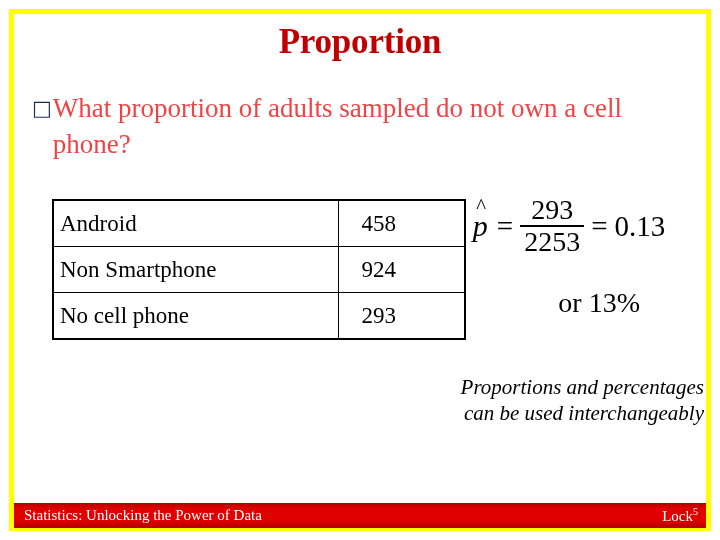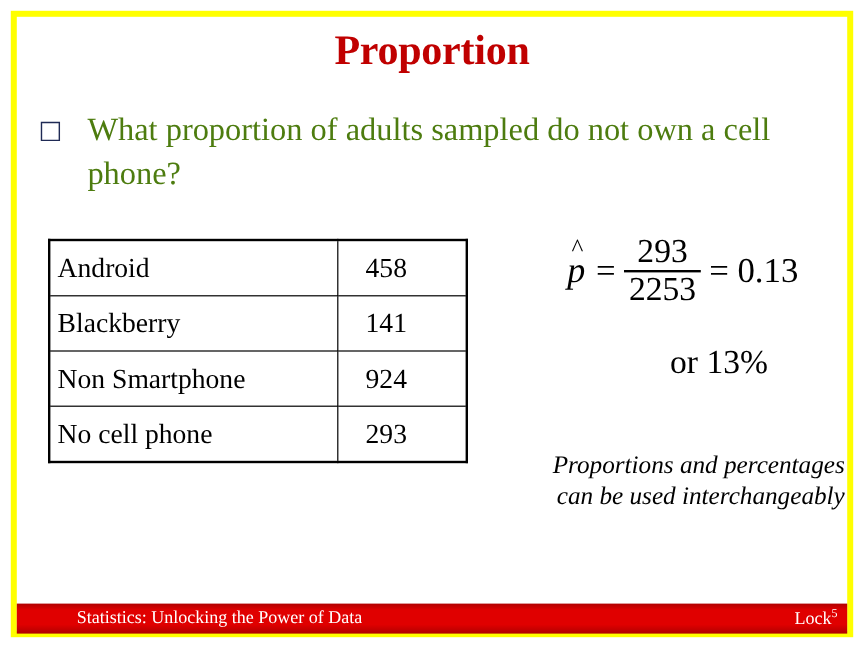--- a/index.html
+++ b/index.html
@@ -57,31 +57,30 @@
     font-family: "DejaVu Sans", sans-serif;
     font-size: 21px;
     line-height: 36px;
     margin-right: 1px;
     flex: 0 0 auto;
   }
   #bullet-text {
     font-family: "Liberation Serif", "DejaVu Serif", serif;
     font-size: 27px;
     line-height: 36px;
-    color: #4d7c0f;
+    color: #ef4444;
     text-indent: 0;
     max-width: 600px;
-    margin-left: 20px;
   }
   
   #data-table {
     position: absolute;
-    left: 40px;
+    left: 52px;
     top: 199px;
-    width: 350px;
+    width: 414px;
     border-collapse: collapse;
     border: 2px solid #000000;
     background: #ffffff;
   }
   #data-table td {
     border: 1px solid #000000;
     font-family: "Liberation Serif", "DejaVu Serif", serif;
     font-size: 23px;
     color: #000000;
     padding: 5px 0 5px 6px;
@@ -173,21 +172,20 @@
     align-items: center;
     justify-content: space-between;
     box-sizing: border-box;
     padding: 0 8px 0 10px;
   }
   #footer-left {
     color: #ffffff;
     font-family: "Liberation Serif", "DejaVu Serif", serif;
     font-size: 15px;
     white-space: nowrap;
-    margin-left: 40px;
   }
   #footer-right {
     color: #ffffff;
     font-family: "Liberation Serif", "DejaVu Serif", serif;
     font-size: 15px;
     white-space: nowrap;
   }
   #footer-right sup { font-size: 10px; }
 </style>
 </head>
@@ -204,24 +202,20 @@
       <span class="bullet-mark">□</span>
       <span id="bullet-text">What proportion of adults sampled do not own a cell phone?</span>
     </div>
   </div>
 
   <table id="data-table">
     <tbody>
       <tr>
         <td class="label-cell">Android</td>
         <td class="value-cell">458</td>
-      </tr>
-      <tr>
-        <td class="label-cell">Blackberry</td>
-        <td class="value-cell">141</td>
       </tr>
       <tr>
         <td class="label-cell">Non Smartphone</td>
         <td class="value-cell">924</td>
       </tr>
       <tr>
         <td class="label-cell">No cell phone</td>
         <td class="value-cell">293</td>
       </tr>
     </tbody>

